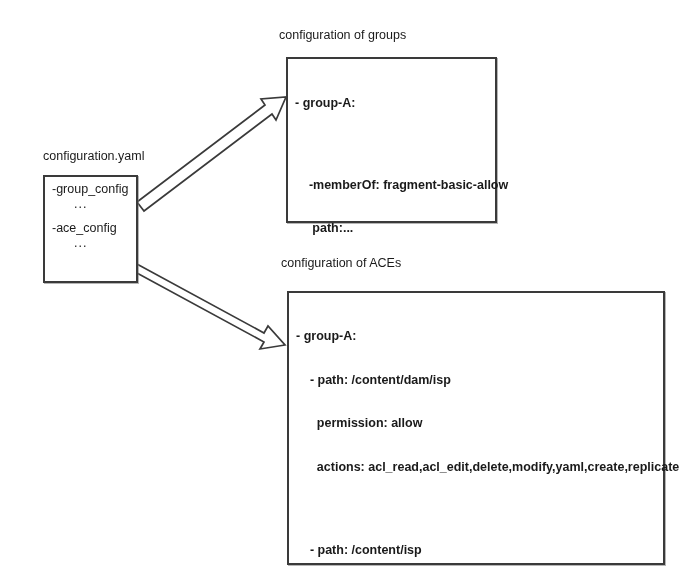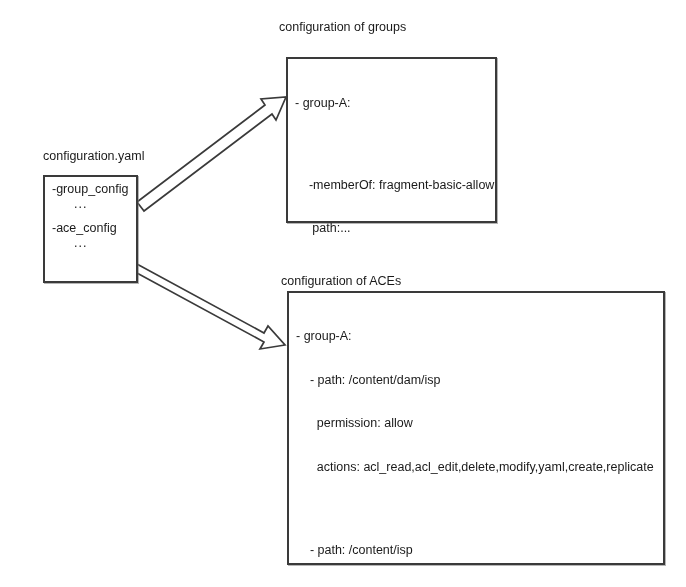--- a/index.html
+++ b/index.html
@@ -75,44 +75,44 @@
 
   
   #groups-box {
     left: 286px;
     top: 57px;
     width: 211px;
     height: 166px;
   }
   #groups-caption {
     left: 279px;
-    top: 20px;
+    top: 28px;
   }
   .codeblock {
     position: absolute;
     left: 7px;
     top: 8px;
     right: 4px;
     font-size: 12.5px;
     line-height: 14.5px;
     white-space: pre;
   }
-  .codeblock .ln { display: block; white-space: pre; }
+  .codeblock .ln { display: block; white-space: pre; font-weight: bold; }
   .codeblock .spacer { display: block; height: 9px; }
 
   
   #aces-box {
     left: 287px;
     top: 291px;
     width: 378px;
     height: 274px;
   }
   #aces-caption {
     left: 281px;
-    top: 274px;
+    top: 256px;
   }
   #aces-box .codeblock {
     left: 7px;
     top: 7px;
     line-height: 14.5px;
   }
   #aces-box .spacer { height: 11px; }
 </style>
 </head>
 <body>

